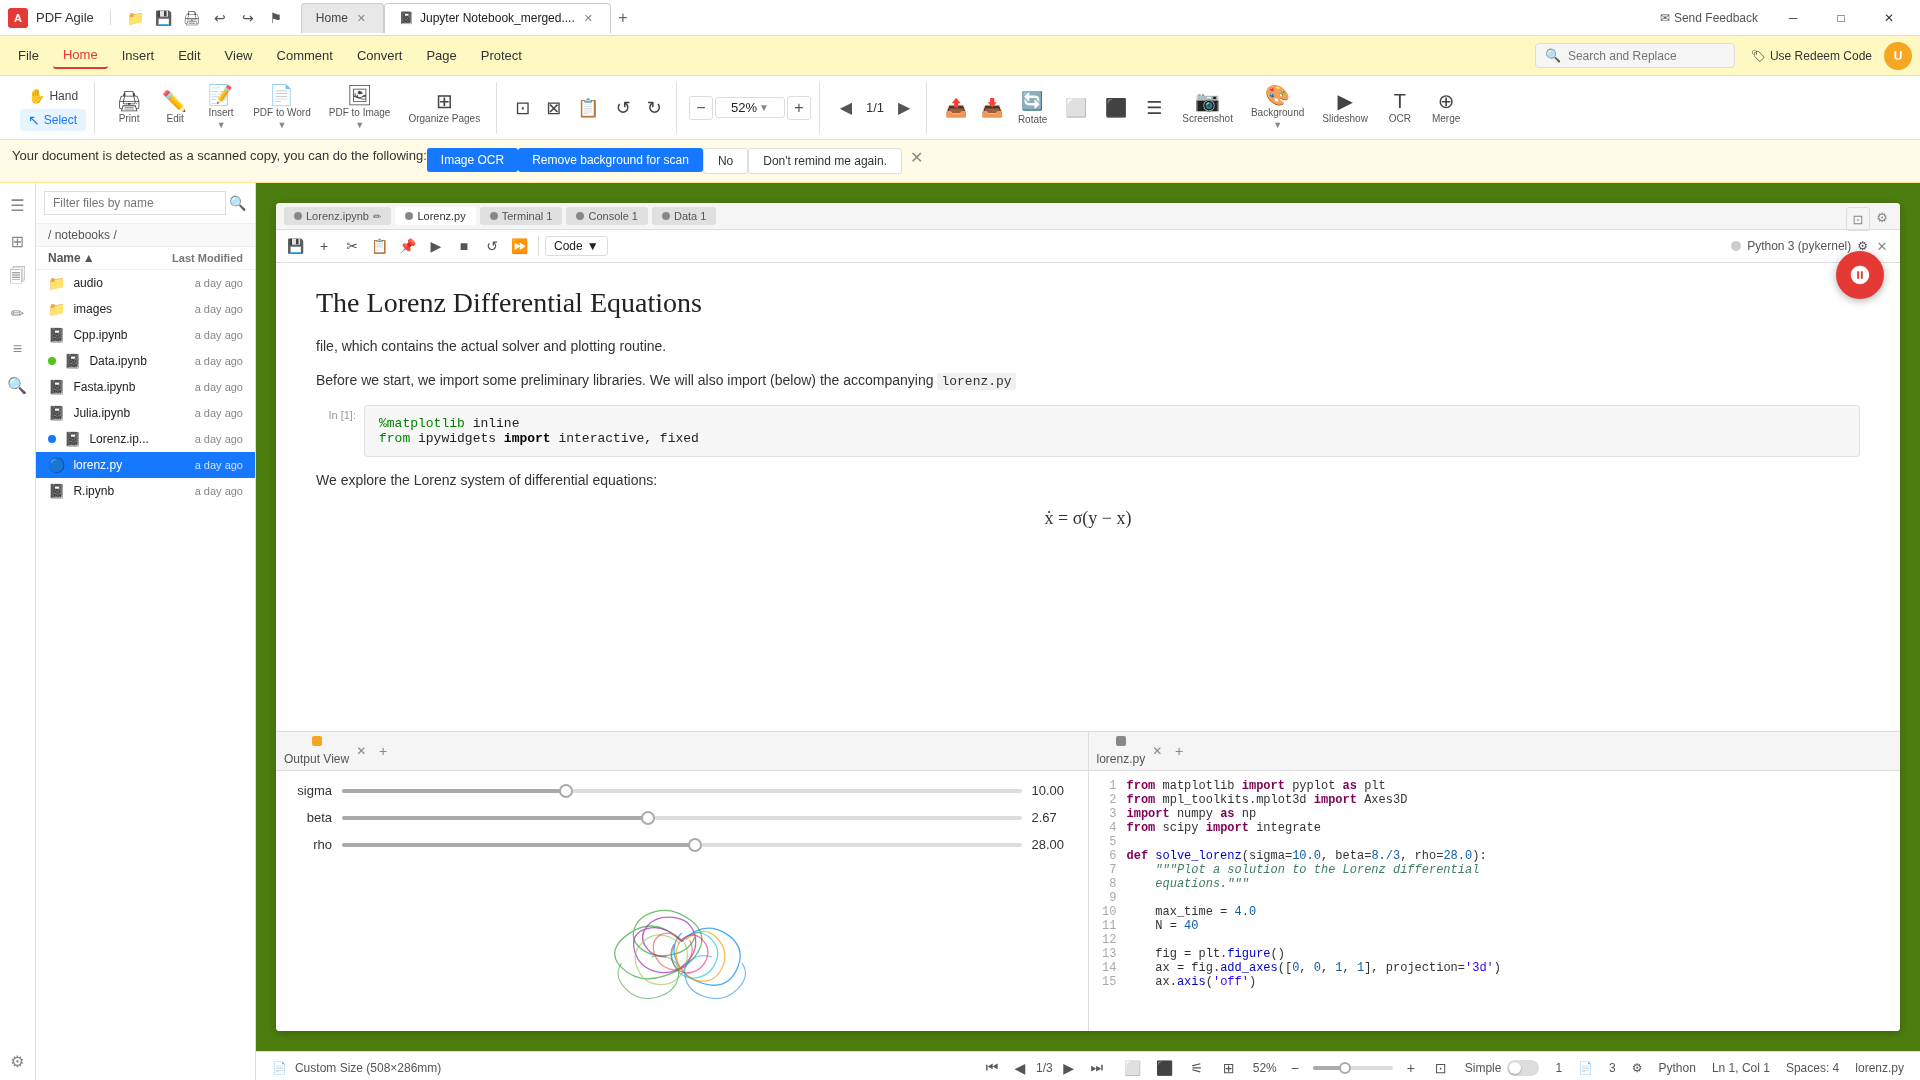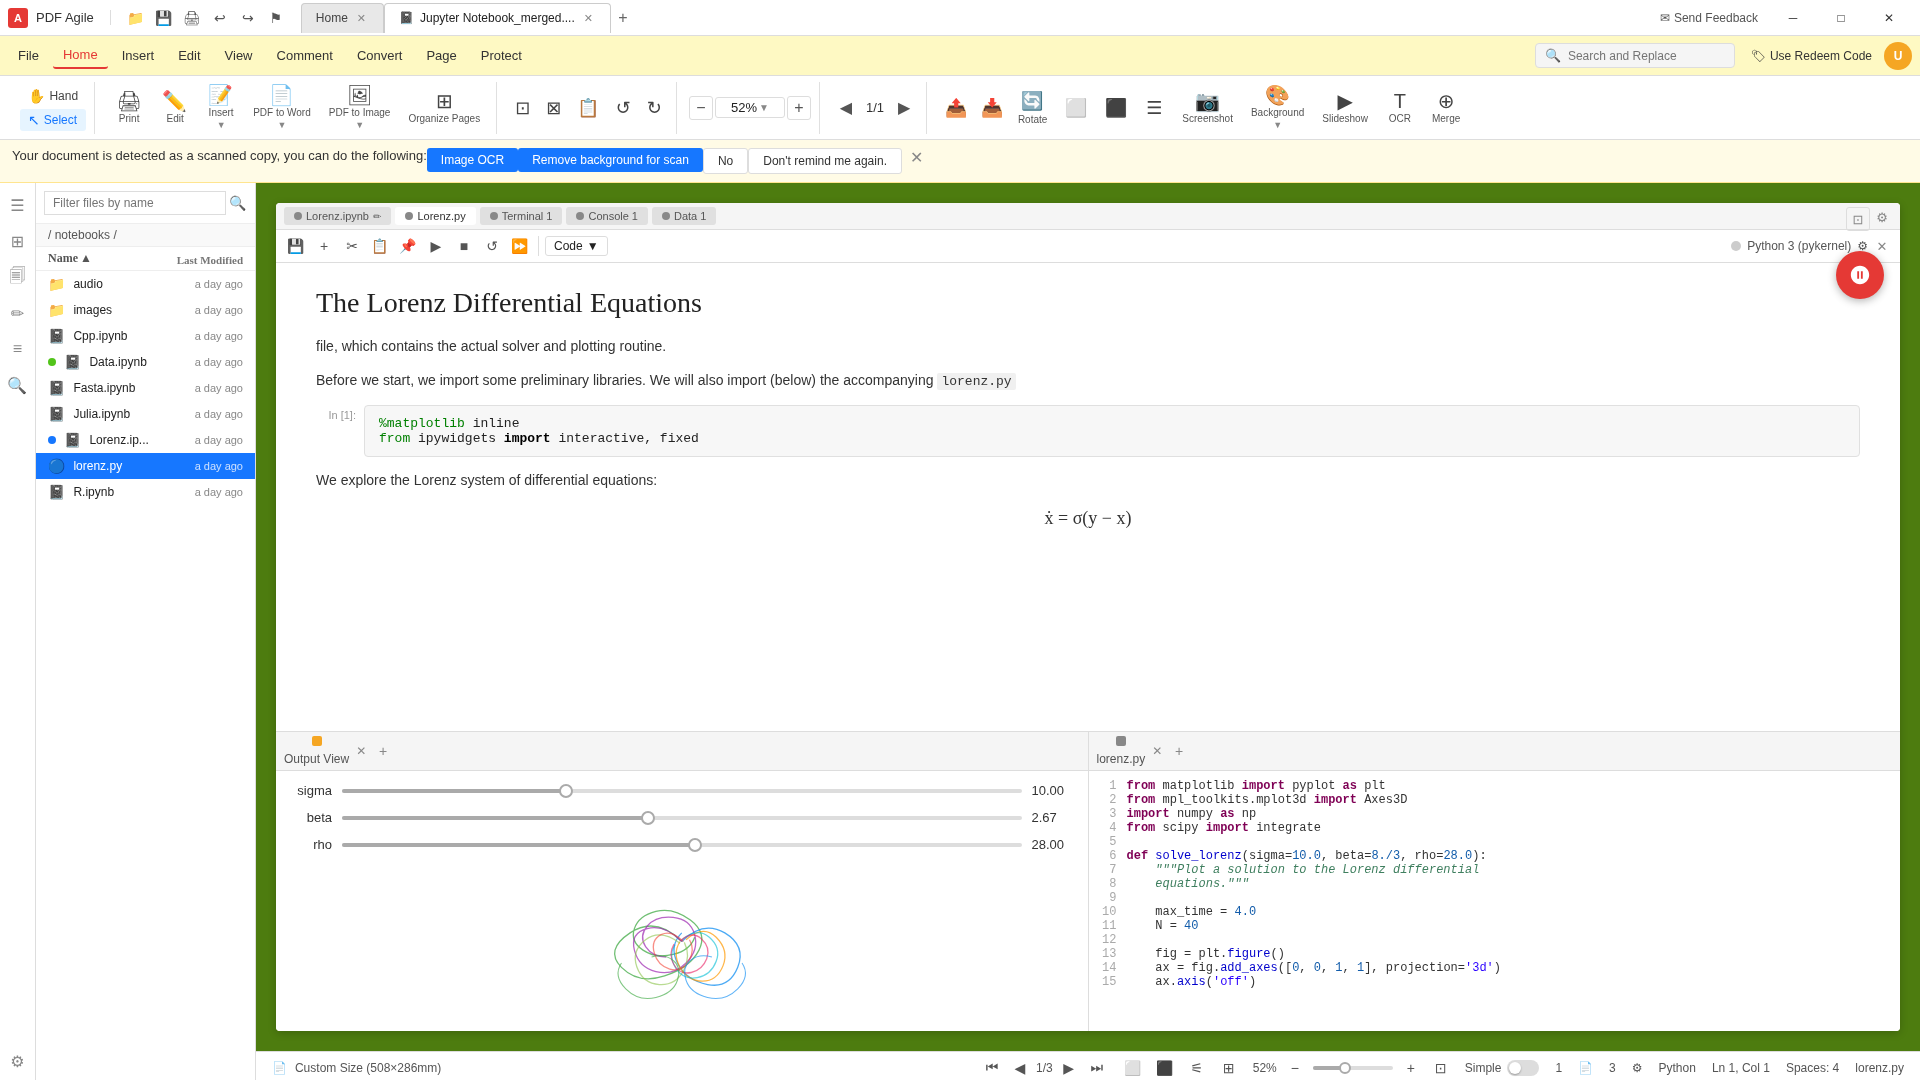--- a/index.html
+++ b/index.html
@@ -67,21 +67,21 @@
     
     .left-sidebar { width: 36px; background: #fff; border-right: 1px solid #ddd; display: flex; flex-direction: column; align-items: center; padding: 8px 0; gap: 8px; }
     .sidebar-icon { width: 28px; height: 28px; display: flex; align-items: center; justify-content: center; cursor: pointer; color: #888; border-radius: 4px; font-size: 16px; }
 
     
     .file-panel { width: 220px; background: #fff; border-right: 1px solid #ddd; display: flex; flex-direction: column; }
     .file-filter { display: flex; align-items: center; gap: 4px; padding: 8px; border-bottom: 1px solid #eee; }
     .file-filter input { flex: 1; border: 1px solid #ddd; border-radius: 0; padding: 4px 8px; font-size: 12px; outline: none; }
     .file-filter-icon { color: #888; font-size: 14px; }
     .file-path { padding: 4px 12px; font-size: 12px; color: #555; background: #f9f9f9; border-bottom: 1px solid #eee; }
-    .file-list-header { display: flex; align-items: flex-end; padding: 4px 12px; font-size: 12px; color: #555; font-weight: 600; border-bottom: 1px solid #eee; gap: 8px; font-family: Liberation Serif, serif; }
+    .file-list-header { display: flex; align-items: center; padding: 4px 12px; font-size: 12px; color: #555; font-weight: 600; border-bottom: 1px solid #eee; gap: 8px; }
     .file-list-header .col-name { flex: 1; display: flex; align-items: center; gap: 2px; cursor: pointer; }
     .file-list-header .col-modified { font-size: 11px; color: #777; }
     .file-list { flex: 1; overflow-y: auto; }
     .file-item { display: flex; align-items: center; padding: 5px 12px; cursor: pointer; gap: 8px; }
     .file-item.active { background: #1677ff; color: white; }
     .file-item .file-icon { font-size: 14px; flex-shrink: 0; }
     .file-item .file-name { flex: 1; font-size: 12px; overflow: hidden; text-overflow: ellipsis; white-space: nowrap; }
     .file-item .file-date { font-size: 11px; color: #888; white-space: nowrap; }
     .file-item.active .file-date { color: #cce0ff; }
     .file-dot { width: 8px; height: 8px; border-radius: 50%; background: #52c41a; flex-shrink: 0; }

